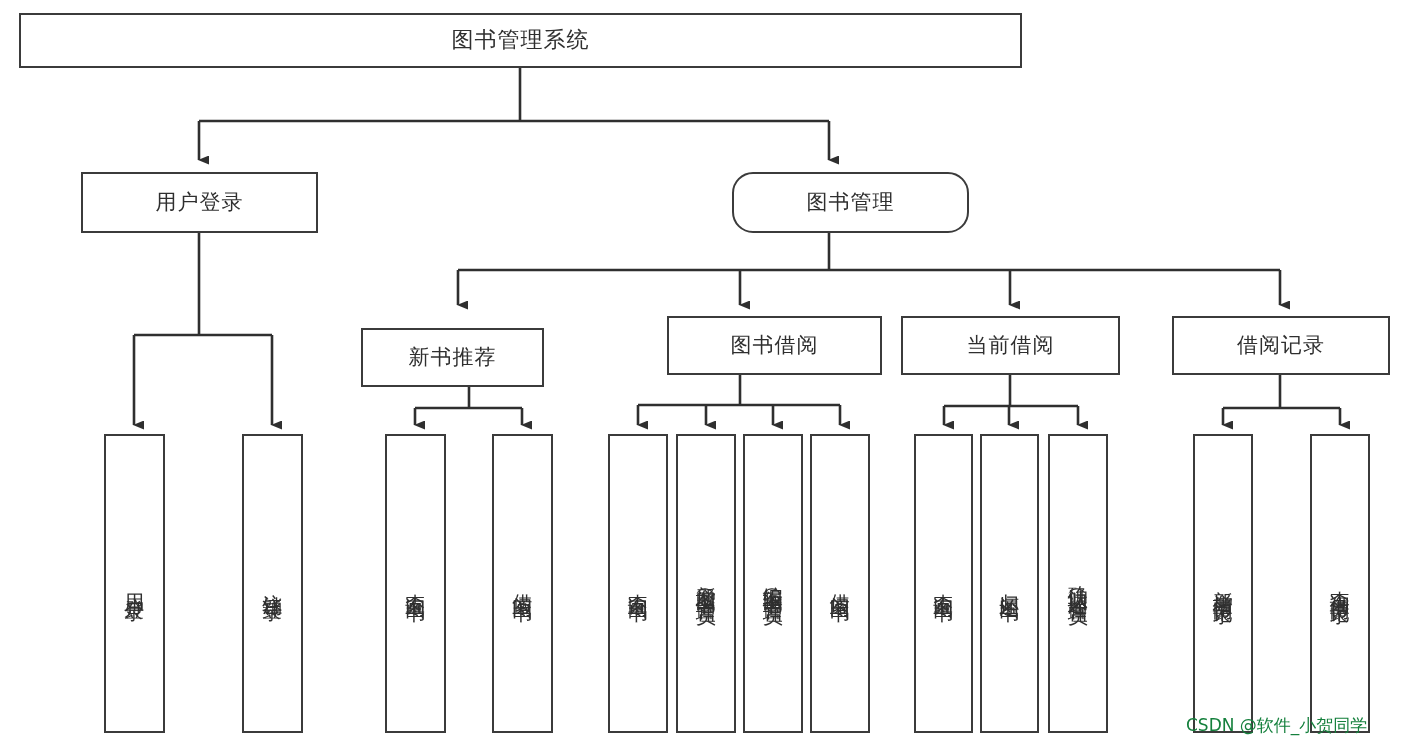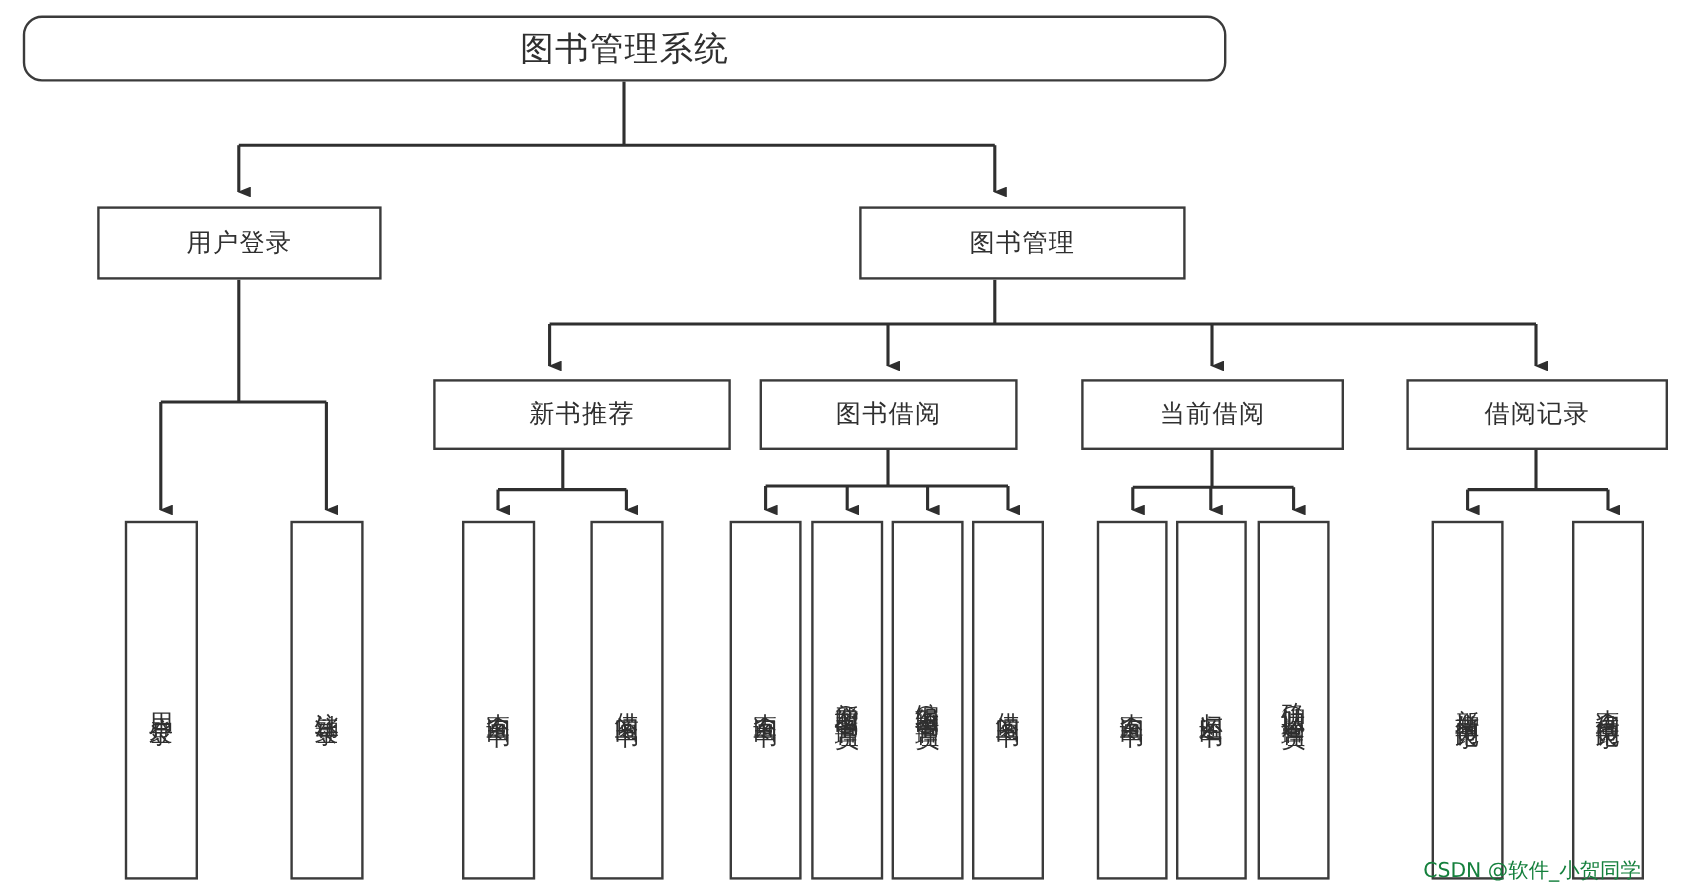--- a/index.html
+++ b/index.html
@@ -47,22 +47,21 @@
     line-height: 1.22;
   }
   .node.vertical .vlabel {
     writing-mode: vertical-rl;
     text-orientation: upright;
     letter-spacing: 3px;
     white-space: nowrap;
     display: block;
   }
   .node.root {
-    font-size: 28px;
-    border-radius: 16px;
+    font-size: 22px;
   }
   .watermark {
     position: absolute;
     left: 1186px;
     top: 714px;
     font-size: 17px;
     color: #15803d;
     white-space: nowrap;
     z-index: 3;
     font-family: "DejaVu Sans", "Liberation Sans", sans-serif;
@@ -125,28 +124,28 @@
     </g>
   </svg>
 
   <div class="node horizontal root" style="left:19px; top:13px; width:1003px; height:55px;">
     <span>图书管理系统</span>
   </div>
 
   <div class="node horizontal" style="left:81px; top:172px; width:237px; height:61px;">
     <span>用户登录</span>
   </div>
-  <div class="node horizontal" style="left:716px; top:172px; width:272px; height:61px;">
+  <div class="node horizontal" style="left:732px; top:172px; width:237px; height:61px;border-radius:21px;">
     <span>图书管理</span>
   </div>
 
-  <div class="node horizontal" style="left:361px; top:316px; width:248px; height:59px;">
+  <div class="node horizontal" style="left:361px; top:328px; width:183px; height:59px;">
     <span>新书推荐</span>
   </div>
-  <div class="node horizontal" style="left:633px; top:316px; width:215px; height:59px;">
+  <div class="node horizontal" style="left:667px; top:316px; width:215px; height:59px;">
     <span>图书借阅</span>
   </div>
   <div class="node horizontal" style="left:901px; top:316px; width:219px; height:59px;text-align:center;">
     <span>当前借阅</span>
   </div>
   <div class="node horizontal" style="left:1172px; top:316px; width:218px; height:59px;">
     <span>借阅记录</span>
   </div>
 
   <div class="node vertical" style="left:104px; top:434px; width:61px; height:299px;">

